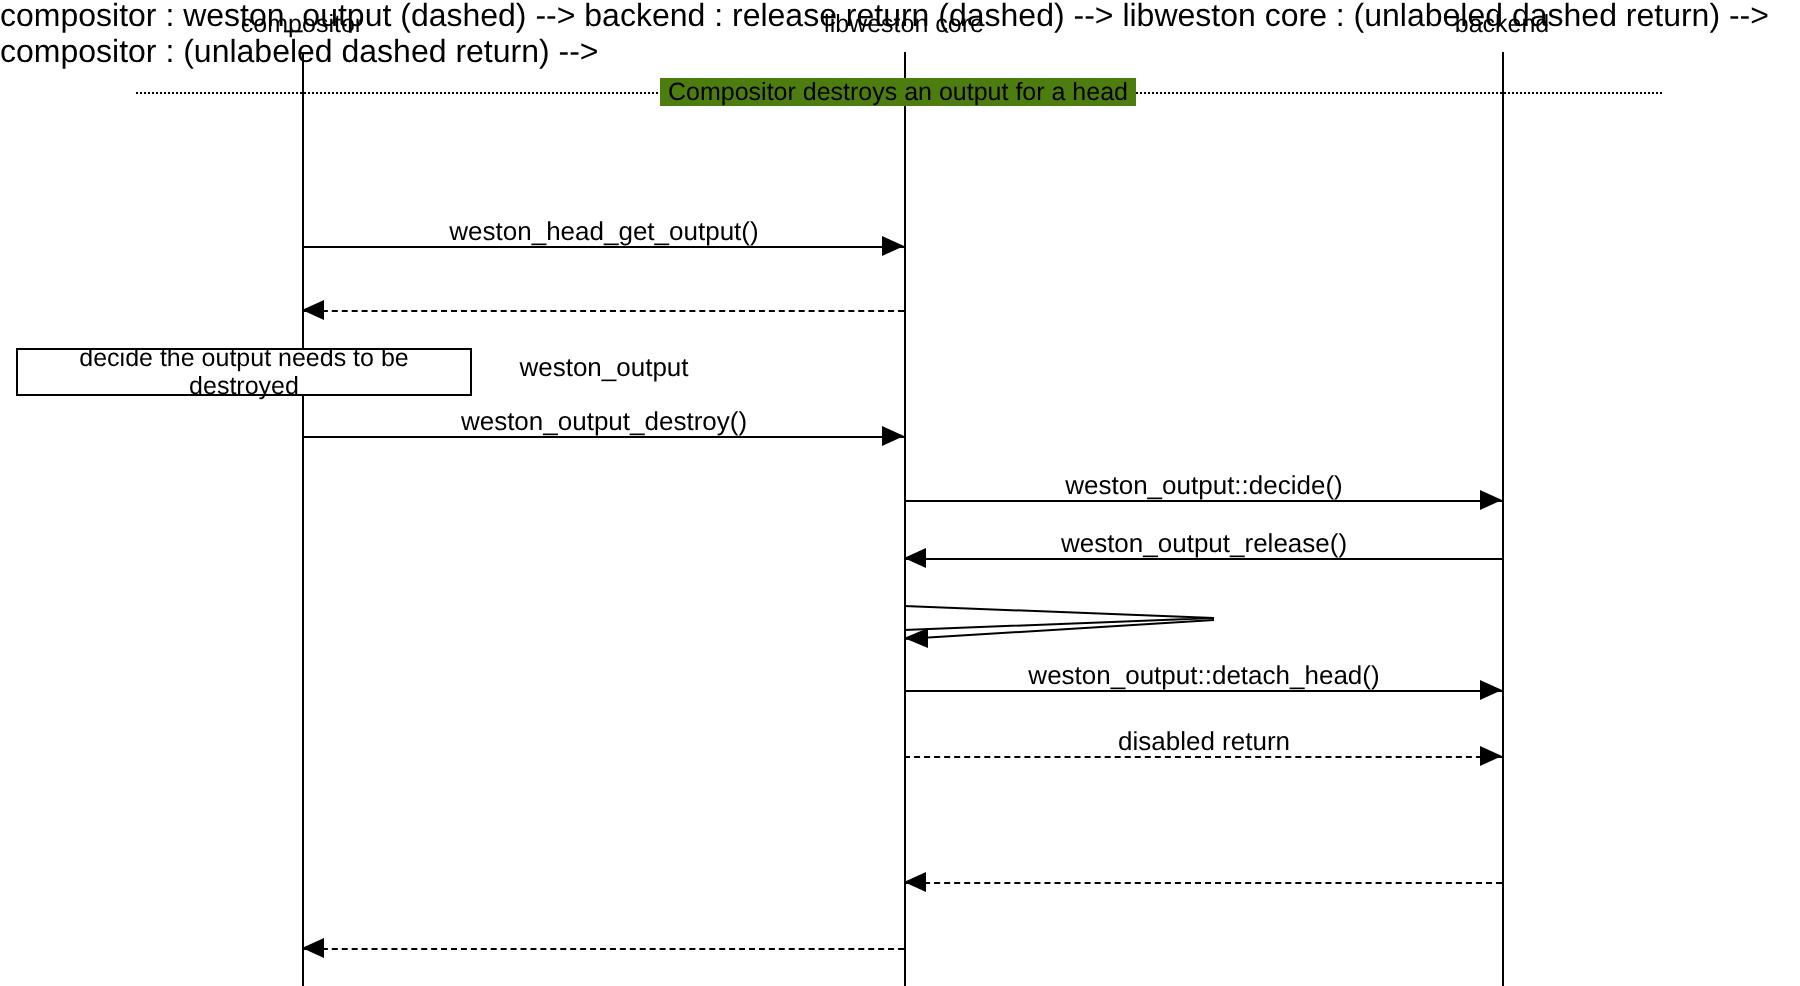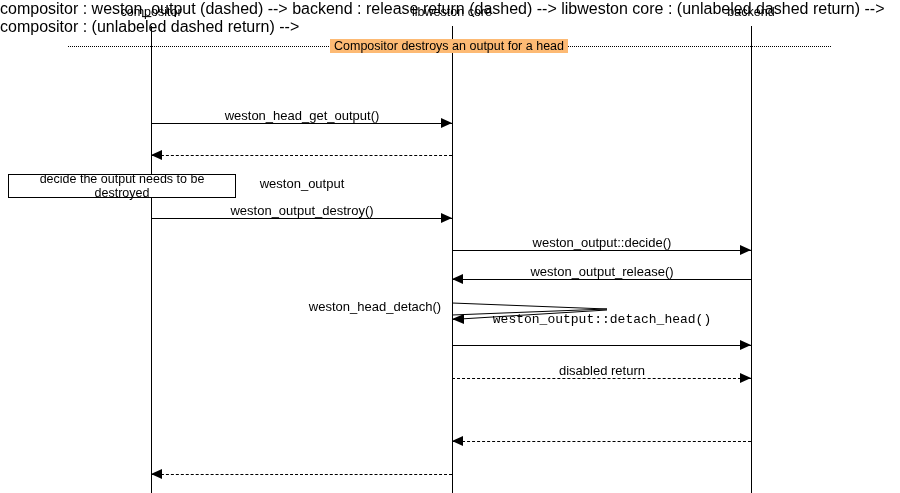--- a/index.html
+++ b/index.html
@@ -31,21 +31,21 @@
   .phase-divider {
     position: absolute;
     height: 0;
     border-top: 1px dotted #000000;
   }
   .phase-label {
     position: absolute;
     transform: translateX(-50%);
     font-size: 12.5px;
     color: #000000;
-    background: #fdba74;
+    background: #4d7c0f;
     padding: 0 4px;
     white-space: nowrap;
   }
   .note-box {
     position: absolute;
     border: 1px solid #000000;
     background: #ffffff;
     box-sizing: border-box;
     display: flex;
     align-items: center;
@@ -143,26 +143,25 @@
   <div class="msg-label" style="left:602px; top:264px;">weston_output_release()</div>
 
   
   <div class="self-call" style="left:452px; top:298px;">
     <svg width="160" height="28" viewBox="0 0 160 28">
       <path d="M 0 5 L 155 11 L 0 17" fill="none" stroke="#000000" stroke-width="1"></path>
       <path d="M 0 21.5 L 155 12 " fill="none" stroke="#000000" stroke-width="1"></path>
       <polygon points="0,21 12,16 12,26" fill="#000000"></polygon>
     </svg>
   </div>
-  <div class="msg-label" style="left:375px; top:299px;">weston_head_detach()</div>
 
   
   <div class="msg-line" style="left:452px; top:345px; width:299px;"></div>
   <div class="arrowhead right" style="left:740px; top:340px;"></div>
-  <div class="msg-label" style="left:602px; top:312px;font-family:Liberation Mono, monospace;">weston_output::detach_head()</div>
+  <div class="msg-label" style="left:602px; top:330px;">weston_output::detach_head()</div>
 
    backend : release return (dashed) --&gt;
   <div class="msg-line dashed" style="left:452px; top:378px; width:299px;"></div>
   <div class="arrowhead right" style="left:740px; top:373px;"></div>
   <div class="msg-label" style="left:602px; top:363px;">disabled return</div>
 
    libweston core : (unlabeled dashed return) --&gt;
   <div class="msg-line dashed" style="left:452px; top:441px; width:299px;"></div>
   <div class="arrowhead left" style="left:452px; top:436px;"></div>
 

